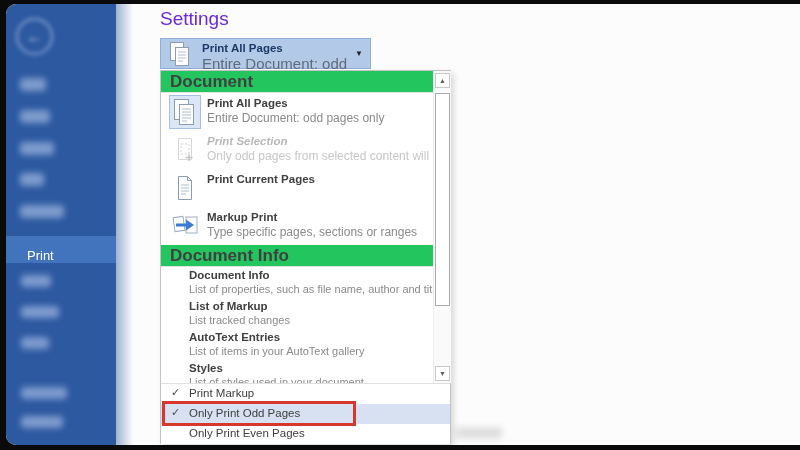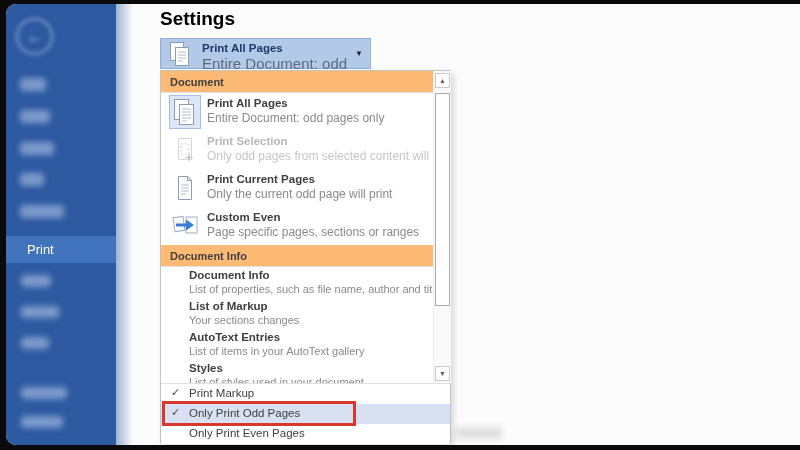--- a/index.html
+++ b/index.html
@@ -12,47 +12,47 @@
 
   
   .sidebar { position:absolute; left:0; top:0; width:110px; height:100%; background:#2d59a0; }
   .sidebar-fade { position:absolute; left:110px; top:0; width:17px; height:100%;
                   background:linear-gradient(to right, rgba(45,89,160,.45), rgba(45,89,160,0)); }
   .back-btn { position:absolute; left:10px; top:14px; width:37px; height:37px; border-radius:50%;
               border:2px solid #8aa5d4; color:#cdd9ee; display:flex; align-items:center; justify-content:center;
               font-size:16px; filter:blur(2px); }
   .pill { position:absolute; background:#7e9bcd; border-radius:4px; filter:blur(3px); }
   .side-active { position:absolute; left:0; top:232px; width:110px; height:27px; background:#4273bd;
-                 display:flex; align-items:center; }
+                 display:flex; align-items:flex-end; }
   .side-active span { color:#ffffff; font-size:13px; margin-left:21px; }
 
   
-  .page-title { position:absolute; left:154px; top:4px; font-size:19px; font-weight:700; color:#000000; }
+  .page-title { position:absolute; left:154px; top:4px; font-size:19px; font-weight:400; color:#6d28d9; }
 
   
   .select-btn { position:absolute; left:154px; top:34px; width:211px; height:31px;
                 background:#b3c9e8; border:1px solid #8fafd9; }
   .select-btn .sb-icon { position:absolute; left:7px; top:2px; }
   .sb-title { position:absolute; left:41px; top:3px; font-size:11.5px; font-weight:bold; color:#1b3a66; }
   .sb-sub   { position:absolute; left:41px; top:16px; font-size:15px; color:#5f6b7a; }
   .sb-arrow { position:absolute; right:7px; top:10px; font-size:8px; color:#222; }
 
   
   .panel { position:absolute; left:154px; top:66px; width:291px; height:374px; background:#ffffff;
            border:1px solid #c3c3c3; box-shadow:3px 3px 6px rgba(0,0,0,.14); }
   .scrollwrap { position:absolute; left:0; top:0; width:272px; height:312px; overflow:hidden; }
-  .sec-header { height:22px; background:#fdba74; border-bottom:1px solid #e3e3e3;
-                font-size:11px; font-weight:bold; color:#404040; display:flex; align-items:center; padding-left:9px; }
+  .sec-header { height:22px; background:#22c55e; border-bottom:1px solid #e3e3e3;
+                font-size:17px; font-weight:bold; color:#404040; display:flex; align-items:center; padding-left:9px; }
   .menu-item { position:relative; height:38px; cursor:default; }
   .menu-item .mi-icon { position:absolute; left:8px; top:2px; width:32px; height:34px;
                         display:flex; align-items:center; justify-content:center; }
   .menu-item .mi-icon.sel { background:#dbe7f6; border:1px solid #a3c1e5; }
   .mi-title { position:absolute; left:46px; top:4px;  font-size:11.5px; font-weight:bold; color:#404040; }
   .mi-sub   { position:absolute; left:46px; top:18px; font-size:12px; color:#8a8a8a; white-space:nowrap; }
-  .menu-item.disabled .mi-title { color:#b8b8b8; }
+  .menu-item.disabled .mi-title { color:#b8b8b8;font-style:italic; }
   .menu-item.disabled .mi-sub   { color:#c6c6c6; }
   .info-item { position:relative; height:31px; }
   .ii-title { position:absolute; left:28px; top:2px;  font-size:11.5px; font-weight:bold; color:#404040; }
   .ii-sub   { position:absolute; left:28px; top:16px; font-size:11px; color:#8a8a8a; white-space:nowrap; }
 
   
   .vscroll { position:absolute; left:272px; top:0; width:18px; height:312px; background:#fafafa; border-left:1px solid #ededed; }
   .vs-btn { position:absolute; left:1px; width:15px; height:15px; background:#ffffff; border:1px solid #c8c8c8;
             color:#606060; font-size:7px; display:flex; align-items:center; justify-content:center; }
   .vs-up { top:2px; } .vs-down { bottom:2px; }
@@ -154,45 +154,44 @@
 
         <div class="menu-item">
           <span class="mi-icon">
             <svg width="20" height="28" viewBox="0 0 20 28">
               <path d="M3.5 2.5h9l4 4v19h-13z" fill="#ffffff" stroke="#8b9cb3"></path>
               <path d="M12.5 2.5v4h4" fill="none" stroke="#8b9cb3"></path>
               <path d="M6 11h8M6 14h8M6 17h8M6 20h5" stroke="#aebdd0" stroke-width="1.2" fill="none"></path>
             </svg>
           </span>
           <span class="mi-title">Print Current Pages</span>
-          <span class="mi-sub">Only the current odd page will print</span>
         </div>
 
         <div class="menu-item">
           <span class="mi-icon">
             <svg width="28" height="26" viewBox="0 0 28 26">
               <rect x="3" y="4" width="10" height="14" fill="#ffffff" stroke="#9daec1" transform="rotate(-8 8 11)"></rect>
               <rect x="15" y="4" width="11" height="16" fill="#ffffff" stroke="#9daec1"></rect>
               <path d="M5 12h12" stroke="#3a7bd5" stroke-width="3" fill="none"></path>
               <path d="M15 6.5l8 5.5-8 5.5z" fill="#3a7bd5"></path>
             </svg>
           </span>
-          <span class="mi-title">Custom Even</span>
-          <span class="mi-sub">Page specific pages, sections or ranges</span>
+          <span class="mi-title">Markup Print</span>
+          <span class="mi-sub">Type specific pages, sections or ranges</span>
         </div>
 
         <div class="sec-header">Document Info</div>
 
         <div class="info-item">
           <span class="ii-title">Document Info</span>
           <span class="ii-sub">List of properties, such as file name, author and title</span>
         </div>
         <div class="info-item">
           <span class="ii-title">List of Markup</span>
-          <span class="ii-sub">Your sections changes</span>
+          <span class="ii-sub">List tracked changes</span>
         </div>
         <div class="info-item">
           <span class="ii-title">AutoText Entries</span>
           <span class="ii-sub">List of items in your AutoText gallery</span>
         </div>
         <div class="info-item">
           <span class="ii-title">Styles</span>
           <span class="ii-sub">List of styles used in your document</span>
         </div>
       </div>

